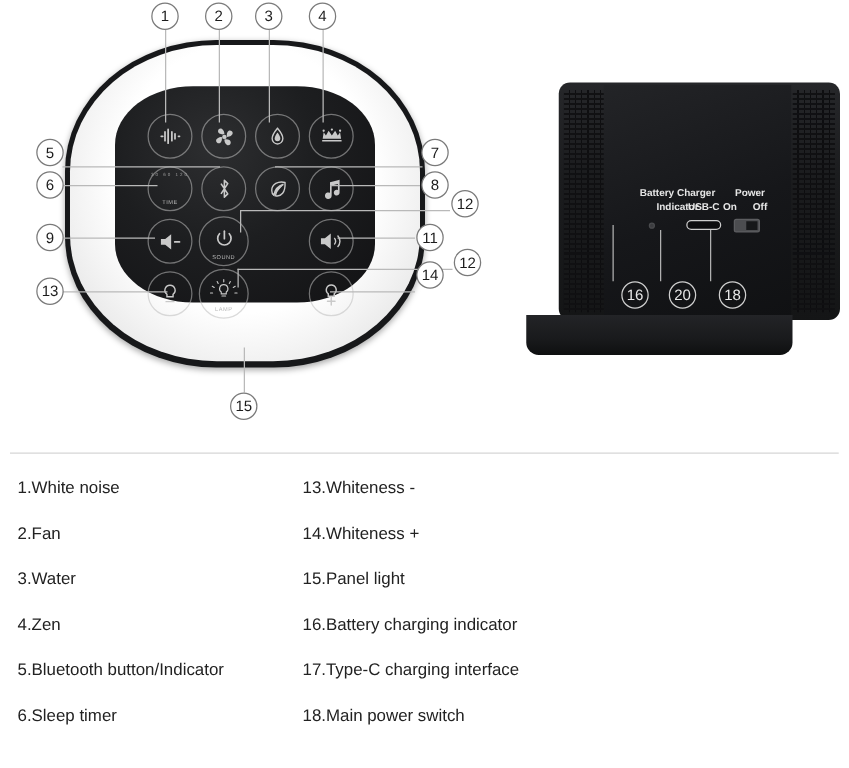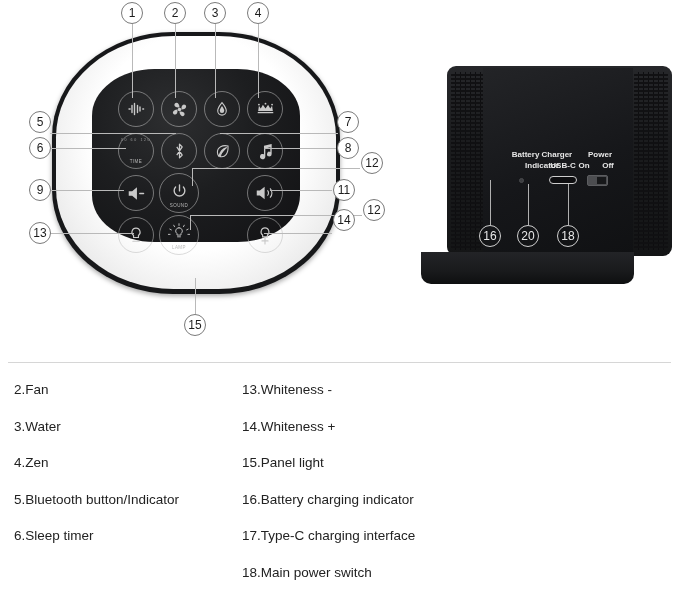--- a/index.html
+++ b/index.html
@@ -28,20 +28,21 @@
     font-size: 12px;
     line-height: 20px;
     text-align: center;
     font-family: "Liberation Sans", sans-serif;
     z-index: 40;
   }
   .callout.dark {
     background: transparent;
     border-color: #cfcfcf;
     color: #e8e8e8;
+    margin-left: 18px;
   }
   .lead {
     position: absolute;
     background: #b9b9b9;
     z-index: 30;
   }
   .lead.v { width: 1px; }
   .lead.h { height: 1px; }
   .lead.dark { background: #b0b0b0; }
 
@@ -393,20 +394,21 @@
   <div class="lead v dark" style="left:568px; top:184px; height:41px;"></div>
 
   <div class="callout dark" style="left:479px; top:225px;">16</div>
   <div class="callout dark" style="left:517px; top:225px;">20</div>
   <div class="callout dark" style="left:557px; top:225px;">18</div>
 
   <div id="separator"></div>
 
   <div id="legend">
     <div class="legend-col c1">
+      <div class="legend-item">1.White noise</div>
       <div class="legend-item">2.Fan</div>
       <div class="legend-item">3.Water</div>
       <div class="legend-item">4.Zen</div>
       <div class="legend-item">5.Bluetooth button/Indicator</div>
       <div class="legend-item">6.Sleep timer</div>
     </div>
     <div class="legend-col c3">
       <div class="legend-item">13.Whiteness -</div>
       <div class="legend-item">14.Whiteness +</div>
       <div class="legend-item">15.Panel light</div>

